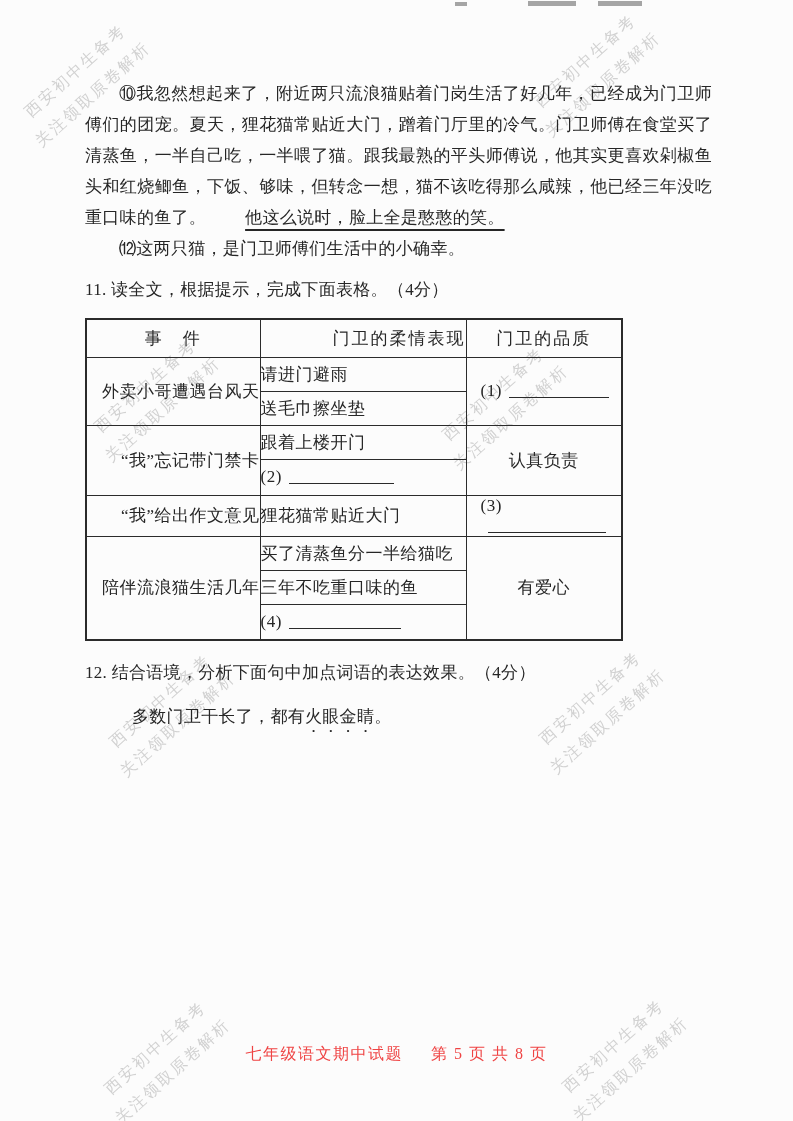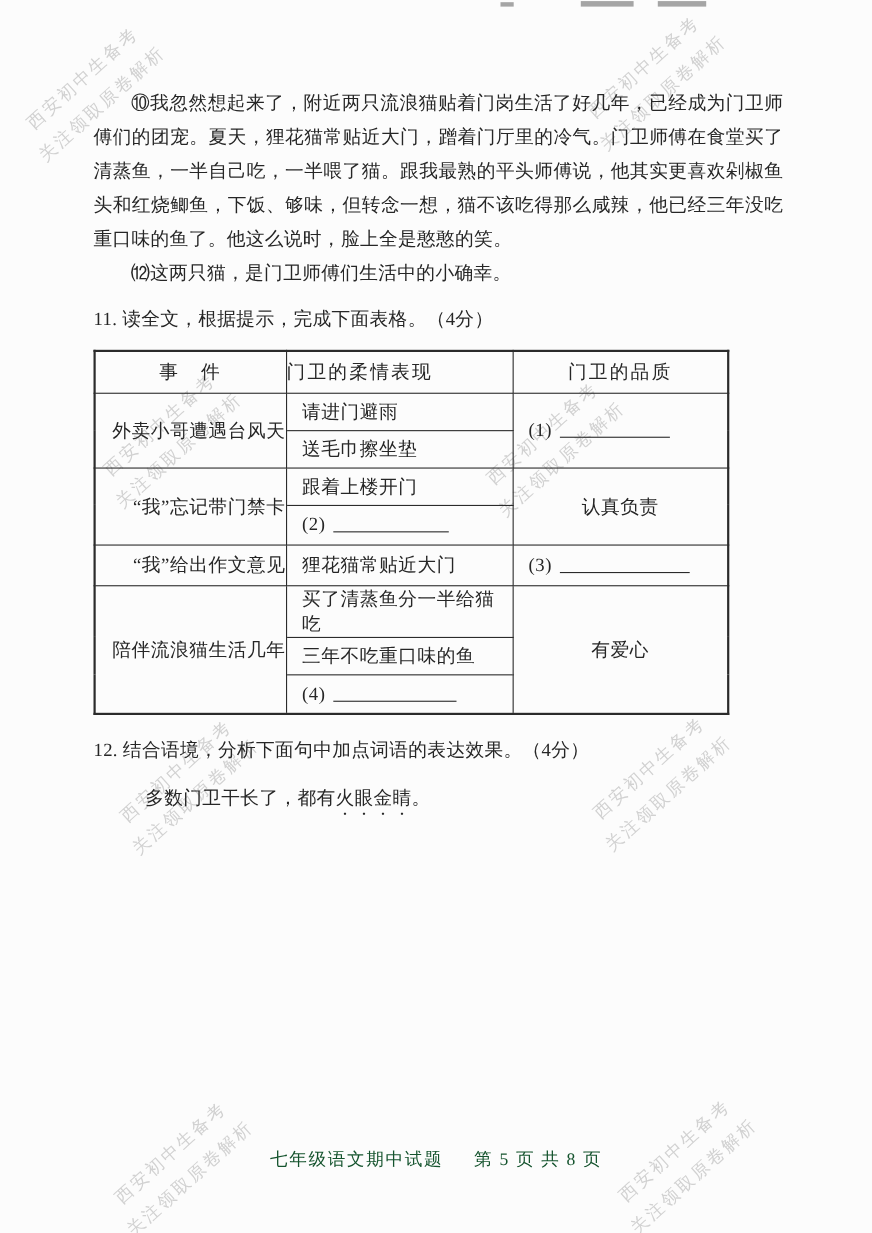--- a/index.html
+++ b/index.html
@@ -41,44 +41,46 @@
     width:627px;
   }
   .para {
     font-size:17px;
     line-height:31px;
     letter-spacing:.3px;
     text-align:justify;
   }
   .indent { text-indent:2em; }
   .underlined {
+    text-decoration:underline;
     text-decoration-thickness:1.5px;
     text-underline-offset:6px;
+    margin-left:39px;
   }
   .question {
     font-size:17px;
     line-height:31px;
     letter-spacing:.3px;
     margin-top:10px;
   }
   table.q-table {
     margin-top:13px;
     border-collapse:collapse;
     border:2.5px solid #2b2b2b;
     font-size:17px;
     color:#262626;
   }
   .q-table th, .q-table td {
     border:1.8px solid #2b2b2b;
     font-weight:normal;
     letter-spacing:.5px;
   }
   .col-event { width:174px; text-align:right; }
-  .col-expr  { width:206px; text-align:left; padding-left:14px; }
-  .col-qual  { width:196px; text-align:center; }
+  .col-expr  { width:206px; text-align:left; }
+  .col-qual  { width:156px; text-align:center; }
   .q-table th { height:38px; text-align:center; letter-spacing:2px; }
   .h34 { height:34px; }
   .h36 { height:36px; }
   .h37 { height:37px; }
   .blank-left { text-align:left; padding-left:14px; }
   .blank-line {
     display:inline-block;
     border-bottom:1.7px solid #2a2a2a;
     height:12px;
     margin-left:7px;
@@ -101,21 +103,21 @@
     text-emphasis:filled dot;
     text-emphasis-position:under right;
   }
   .footer {
     position:absolute;
     left:0; top:1044px;
     width:793px;
     text-align:center;
     font-size:16px;
     letter-spacing:1.5px;
-    color:#14532d;
+    color:#ef4444;
   }
   .footer .gap { display:inline-block; width:28px; }
 </style>
 </head>
 <body>
 
 <div class="page">
 
   <div>
     <i class="crop-mark cm1"></i>
@@ -159,21 +161,21 @@
   <div class="content">
     <p class="para indent"><span>⑩我忽然想起来了，附近两只流浪猫贴着门岗生活了好几年，已经成为门卫师傅们的团宠。夏天，狸花猫常贴近大门，蹭着门厅里的冷气。门卫师傅在食堂买了清蒸鱼，一半自己吃，一半喂了猫。跟我最熟的平头师傅说，他其实更喜欢剁椒鱼头和红烧鲫鱼，下饭、够味，但转念一想，猫不该吃得那么咸辣，他已经三年没吃重口味的鱼了。</span><span class="underlined">他这么说时，脸上全是憨憨的笑。</span></p>
     <p class="para indent">⑿这两只猫，是门卫师傅们生活中的小确幸。</p>
 
     <div class="question">11. 读全文，根据提示，完成下面表格。（4分）</div>
 
     <table class="q-table">
       <tbody>
           <tr>
         <th class="col-event">事　件</th>
-        <th class="col-expr" style="text-align:left;padding-left:0">门卫的柔情表现</th>
+        <th class="col-expr" style="text-align:right;padding-left:0">门卫的柔情表现</th>
         <th class="col-qual">门卫的品质</th>
       </tr>
       <tr>
         <td class="col-event h34" rowspan="2">外卖小哥遭遇台风天</td>
         <td class="col-expr h34">请进门避雨</td>
         <td class="col-qual h34 blank-left" rowspan="2"><span>(1)</span><span class="blank-line bl-100"></span></td>
       </tr>
       <tr>
         <td class="col-expr h34">送毛巾擦坐垫</td>
       </tr>

